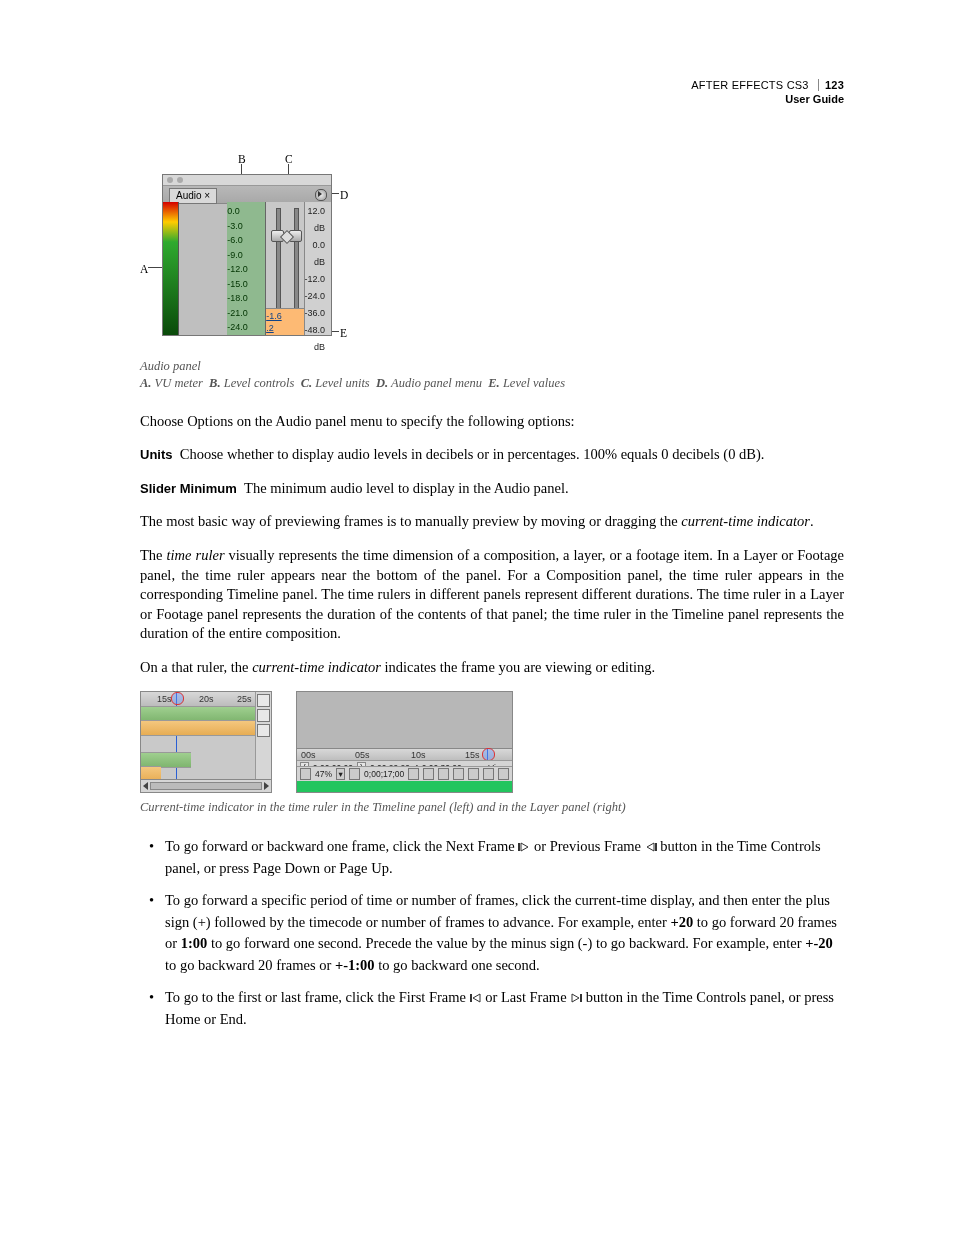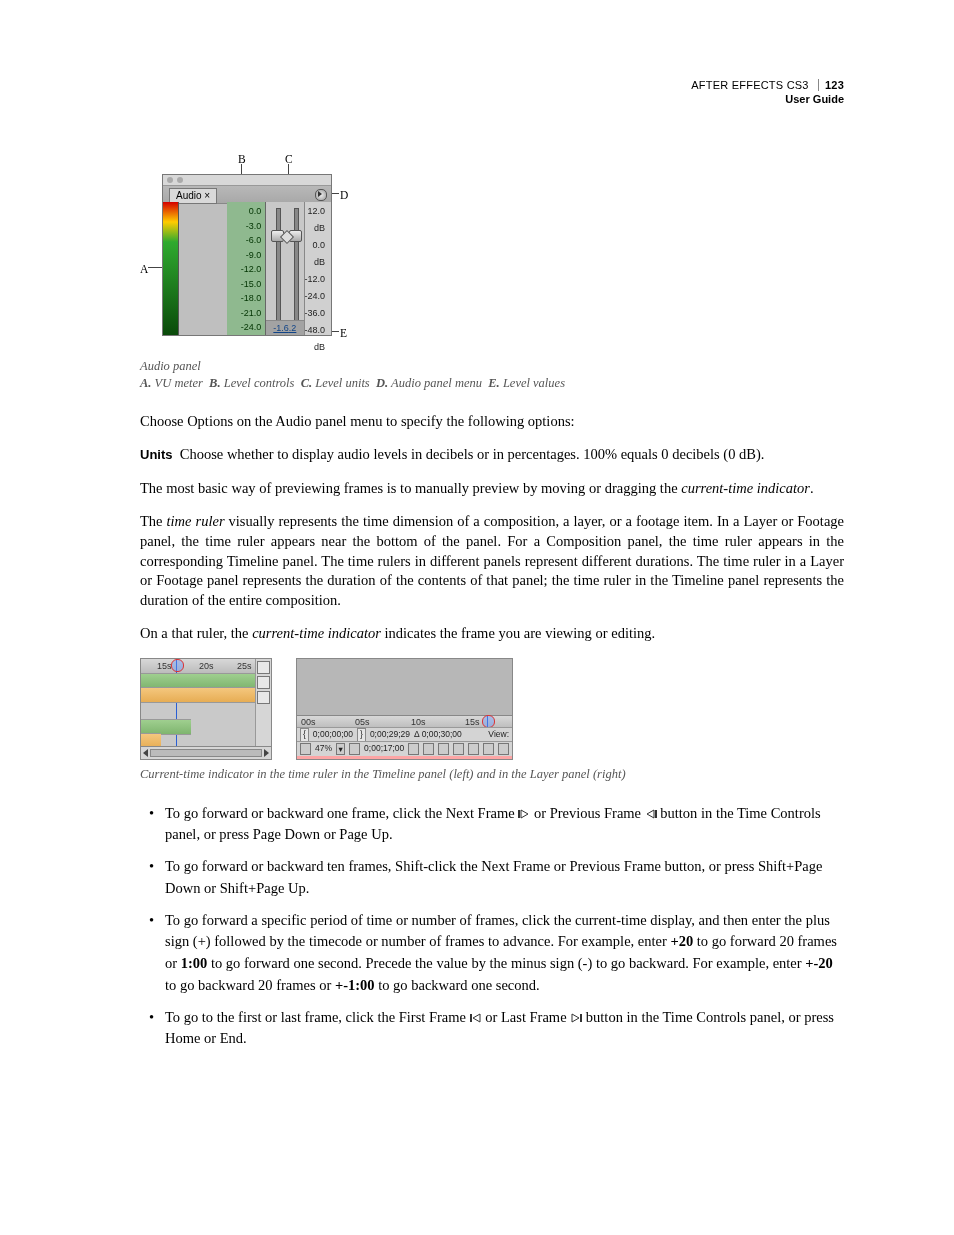--- a/index.html
+++ b/index.html
@@ -141,21 +141,20 @@
     border-right: 1px solid #555;
   }
   .apanel .scale {
     width: 40px;
     background: #8fb98f;
     border-right: 1px solid #666;
     color: #013301;
     font-size: 9px;
     padding-top: 2px;
     line-height: 14.5px;
-    text-align: right;
     padding-right: 4px;
     margin-left: 48px;
   }
   .apanel .sliders {
     width: 44px;
     background: #c8c8c8;
     position: relative;
     border-right: 1px solid #888;
   }
   .apanel .sliders .track {
@@ -163,23 +162,24 @@
     background: #888; border: 1px solid #555;
   }
   .apanel .sliders .knob {
     position: absolute; width: 11px; height: 10px;
     background: linear-gradient(#eee,#aaa);
     border: 1px solid #555; border-radius: 2px;
   }
   .apanel .readout {
     position: absolute; bottom: 0; left: 0; right: 0;
     font-size: 9px; color: #114488;
-    display: flex; justify-content: center;
-    background: #a3a3a3; border-top: 1px solid #888;
+    display: flex; justify-content: flex-start;
+    background: #fdba74; border-top: 1px solid #888;
     padding: 1px 0;
+    flex-direction: column;
   }
   .apanel .levels {
     flex: 1;
     background: #d0d0d0;
     font-size: 9px;
     color: #222;
     line-height: 17px;
     text-align: right;
     padding-right: 6px;
     padding-top: 1px;
@@ -230,21 +230,21 @@
   .tlpanel .nav {
     position: absolute; bottom: 0; left: 0; right: 0; height: 12px;
     background: #d6d6d6; border-top: 1px solid #888;
     display: flex; justify-content: space-between; align-items: center;
     padding: 0 2px;
   }
   .tlpanel .nav .tri {
     width: 0; height: 0; border-top: 4px solid transparent;
     border-bottom: 4px solid transparent;
   }
-  .lypanel { width: 215px; height: 100px; background: #fca5a5; text-align: center; }
+  .lypanel { width: 215px; height: 100px; background: #22c55e; text-align: center; }
   .lypanel .view { position: absolute; top: 0; left: 0; right: 0; height: 56px; background: #b7b7b7; }
   .lypanel .ruler {
     position: absolute; top: 56px; left: 0; right: 0; height: 12px;
     background: linear-gradient(#d8d8d8,#bcbcbc);
     border-top: 1px solid #888; border-bottom: 1px solid #888;
     color: #333;
   }
   .lypanel .ruler span { position: absolute; top: 0; font-size: 9px; }
   .lypanel .cti {
     position: absolute; top: 56px; height: 12px; left: 190px;
@@ -359,20 +359,23 @@
     <span class="lbl">D.</span> <span>Audio panel menu</span>&nbsp;
     <span class="lbl">E.</span> <span>Level values</span>
   </div>
 
   <p>Choose Options on the Audio panel menu to specify the following options:</p>
 
   <p>
     <span class="term-bold">Units</span>&nbsp;&nbsp;<span>Choose whether to display audio levels in decibels or in percentages. 100% equals 0 decibels (0 dB).</span>
   </p>
 
+  <p>
+    <span class="term-bold">Slider Minimum</span>&nbsp;&nbsp;<span>The minimum audio level to display in the Audio panel.</span>
+  </p>
 
 
   <p>
     <span>The most basic way of previewing frames is to manually preview by moving or dragging the </span><span class="italic">current-time indicator</span><span>.</span>
   </p>
 
   <p style="text-align:justify;">
     <span>The </span><span class="italic">time ruler</span><span> visually represents the time dimension of a composition, a layer, or a footage item. In a Layer or Footage panel, the time ruler appears near the bottom of the panel. For a Composition panel, the time ruler appears in the corresponding Timeline panel. The time rulers in different panels represent different durations. The time ruler in a Layer or Footage panel represents the duration of the contents of that panel; the time ruler in the Timeline panel represents the duration of the entire composition.</span>
   </p>
 
@@ -415,21 +418,21 @@
       </div>
       <div class="cti"></div>
       <div class="tc" style="top:68px;">
         <span class="box">{</span>
         <span>0;00;00;00</span>
         <span class="box">}</span>
         <span>0;00;29;29</span>
         <span>Δ 0;00;30;00</span>
         <span style="margin-left:auto">View:</span>
       </div>
-      <div class="tc iconrow" style="top:82px;">
+      <div class="tc iconrow" style="top:74px;">
         <span class="ic"></span>
         <span>47%</span>
         <span class="ic" style="width:8px;">▾</span>
         <span class="ic"></span>
         <span>0;00;17;00</span>
         <span class="ic"></span>
         <span class="ic"></span>
         <span class="ic"></span>
         <span class="ic"></span>
         <span class="ic"></span>
@@ -444,21 +447,20 @@
   <ul class="bullets">
     <li>
       <span>To go forward or backward one frame, click the Next Frame </span><span class="glyph"><svg width="12" height="10" viewBox="0 0 12 10">
             <rect x="0" y="1" width="2" height="8" fill="#333"></rect>
             <polygon points="3,1 10,5 3,9" fill="none" stroke="#333" stroke-width="1"></polygon>
           </svg></span><span> or Previous Frame </span><span class="glyph"><svg width="12" height="10" viewBox="0 0 12 10">
             <polygon points="9,1 2,5 9,9" fill="none" stroke="#333" stroke-width="1"></polygon>
             <rect x="10" y="1" width="2" height="8" fill="#333"></rect>
           </svg></span><span> button in the Time Controls panel, or press Page Down or Page Up.</span>
     </li>
-    <li>To go forward or backward ten frames, Shift-click the Next Frame or Previous Frame button, or press Shift+Page Down or Shift+Page Up.</li>
     <li>
       <span>To go forward a specific period of time or number of frames, click the current-time display, and then enter the plus sign (+) followed by the timecode or number of frames to advance. For example, enter </span><span class="bold">+20</span><span> to go forward 20 frames or </span><span class="bold">1:00</span><span> to go forward one second. Precede the value by the minus sign (-) to go backward. For example, enter </span><span class="bold">+-20</span><span> to go backward 20 frames or </span><span class="bold">+-1:00</span><span> to go backward one second.</span>
     </li>
     <li>
       <span>To go to the first or last frame, click the First Frame </span><span class="glyph"><svg width="12" height="10" viewBox="0 0 12 10">
             <rect x="0" y="1" width="2" height="8" fill="#333"></rect>
             <polygon points="10,1 3,5 10,9" fill="none" stroke="#333" stroke-width="1"></polygon>
           </svg></span><span> or Last Frame </span><span class="glyph"><svg width="12" height="10" viewBox="0 0 12 10">
             <polygon points="2,1 9,5 2,9" fill="none" stroke="#333" stroke-width="1"></polygon>
             <rect x="10" y="1" width="2" height="8" fill="#333"></rect>

